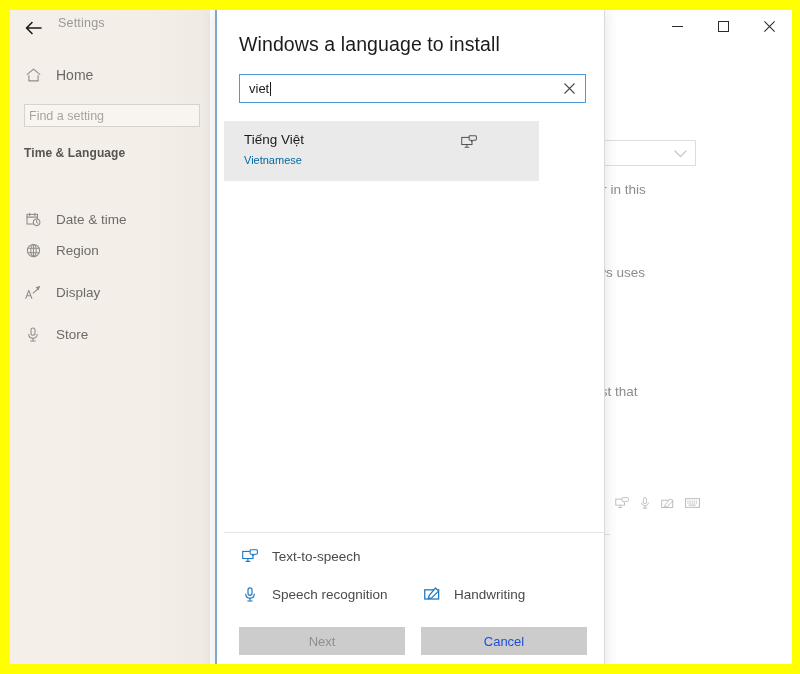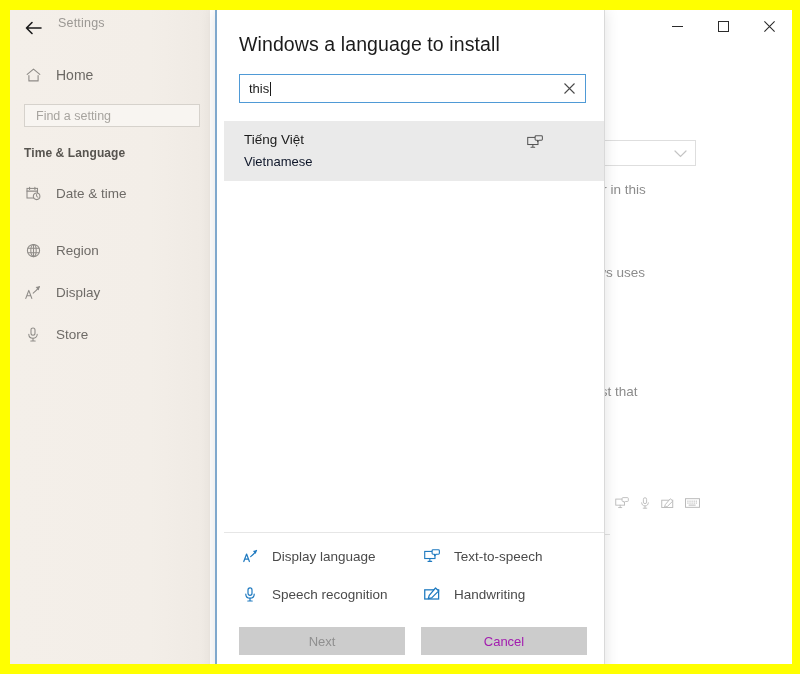--- a/index.html
+++ b/index.html
@@ -74,30 +74,30 @@
   #find-setting{
     position:absolute;left:14px;top:94px;
     width:176px;height:23px;
     border:1px solid #d6d2cc;
     background:#f8f5f1;
     box-sizing:border-box;
     display:flex;align-items:center;
     cursor:text;
   }
   #find-setting .ph{
-    margin-left:11px;font-size:12.5px;color:#a7a49f;
+    margin-left:4px;font-size:12.5px;color:#a7a49f;
   }
 
   #section-head{
     position:absolute;left:14px;top:136px;
     font-size:12px;color:#57544f;font-weight:bold;
     letter-spacing:.1px;
   }
 
-  #nav-date{top:168px;}
+  #nav-date{top:194px;}
   #nav-region{top:225px;text-align:right;}
   #nav-language{top:267px;}
   #nav-speech{top:309px;}
 
   
   #content{
     position:absolute;left:200px;top:0;
     width:582px;height:654px;
     background:#ffffff;
   }
@@ -193,32 +193,32 @@
 
   #dlg-list{
     position:absolute;left:7px;top:111px;
     width:381px;height:411px;
     background:#ffffff;
     border-bottom:1px solid #e6e6e6;
     overflow:hidden;
   }
   .lang-item{
     position:relative;
-    width:381px;height:60px;
+    width:315px;height:60px;
     background:#eaeaea;
     cursor:pointer;
   }
   .lang-native{
     position:absolute;left:20px;top:11px;
     font-size:13.5px;color:#1b1b1b;
     white-space:nowrap;
   }
   .lang-english{
     position:absolute;left:20px;top:33px;
-    font-size:13px;color:#0f172a;
+    font-size:11px;color:#0369a1;
     white-space:nowrap;
   }
   .lang-feature-icons{
     position:absolute;right:62px;top:14px;
     color:#555;
     display:flex;align-items:center;gap:8px;
   }
 
   #dlg-features{
     position:absolute;left:22px;top:527px;
@@ -252,21 +252,21 @@
     width:166px;height:28px;
     background:#cccccc;
     border:none;
     display:flex;align-items:center;justify-content:center;
     font-family:"Liberation Sans", sans-serif;
     font-size:13px;
     cursor:pointer;
     padding:0;
   }
   #btn-next{color:#8f8f8f;cursor:default;}
-  #btn-cancel{color:#a21caf;}
+  #btn-cancel{color:#1d4ed8;}
 </style>
 </head>
 <body>
 
 <div id="frame">
 
   <div id="settings-window">
 
     <div id="sidebar">
 
@@ -413,21 +413,21 @@
       </div>
 
       <div id="bg-divider"></div>
     </div>
 
     <div id="dialog">
 
       <div id="dlg-title">Windows a language to install</div>
 
       <div id="dlg-search">
-        <span id="dlg-search-value">this</span>
+        <span id="dlg-search-value">viet</span>
         <span id="dlg-caret"></span>
         <span id="dlg-clear">
           <svg width="11" height="11" viewBox="0 0 11 11" fill="none">
               <path d="M0.5 0.5L10.5 10.5M10.5 0.5L0.5 10.5" stroke="#4a4a4a" stroke-width="1.1"></path>
             </svg>
         </span>
       </div>
 
       <div id="dlg-list">
         <div class="lang-item">
@@ -440,30 +440,20 @@
                 <path d="M4.2 13.2H8.2M6.2 10.3V13.2" stroke="#555555" stroke-width="1.1" stroke-linecap="round"></path>
                 <path d="M9.6 0.8H15.4C16 0.8 16.4 1.2 16.4 1.8V4.6C16.4 5.2 16 5.6 15.4 5.6H13L11.2 7.2V5.6H9.6C9 5.6 8.6 5.2 8.6 4.6V1.8C8.6 1.2 9 0.8 9.6 0.8Z" fill="#eaeaea" stroke="#555555" stroke-width="1.1" stroke-linejoin="round"></path>
               </svg>
             </span>
           </div>
         </div>
       </div>
 
       <div id="dlg-features">
         <div class="feat-row">
-          <div class="feat" id="feat-display">
-            <span class="f-ico">
-              <svg width="15" height="14" viewBox="0 0 16 15" fill="none">
-                <path d="M0.8 13.4L3.8 5.4L6.8 13.4M1.9 10.8H5.7" stroke="#1f7ac0" stroke-width="1.3" stroke-linecap="round" stroke-linejoin="round"></path>
-                <path d="M8.2 8.2C10.6 6.2 12.6 4.2 14.4 1.6" stroke="#1f7ac0" stroke-width="1.3" stroke-linecap="round"></path>
-                <path d="M14.8 1.2L10.6 2.1L13.7 5.4L14.8 1.2Z" fill="#1f7ac0"></path>
-              </svg>
-            </span>
-            <span class="f-lab">Display language</span>
-          </div>
           <div class="feat">
             <span class="f-ico">
               <svg width="16" height="14" viewBox="0 0 17 15" fill="none">
                 <rect x="0.7" y="2.6" width="11" height="7.6" stroke="#1f7ac0" stroke-width="1.2"></rect>
                 <path d="M4.2 13.2H8.2M6.2 10.3V13.2" stroke="#1f7ac0" stroke-width="1.2" stroke-linecap="round"></path>
                 <path d="M9.6 0.8H15.4C16 0.8 16.4 1.2 16.4 1.8V4.6C16.4 5.2 16 5.6 15.4 5.6H13L11.2 7.2V5.6H9.6C9 5.6 8.6 5.2 8.6 4.6V1.8C8.6 1.2 9 0.8 9.6 0.8Z" fill="#ffffff" stroke="#1f7ac0" stroke-width="1.2" stroke-linejoin="round"></path>
               </svg>
             </span>
             <span class="f-lab">Text-to-speech</span>
           </div>

